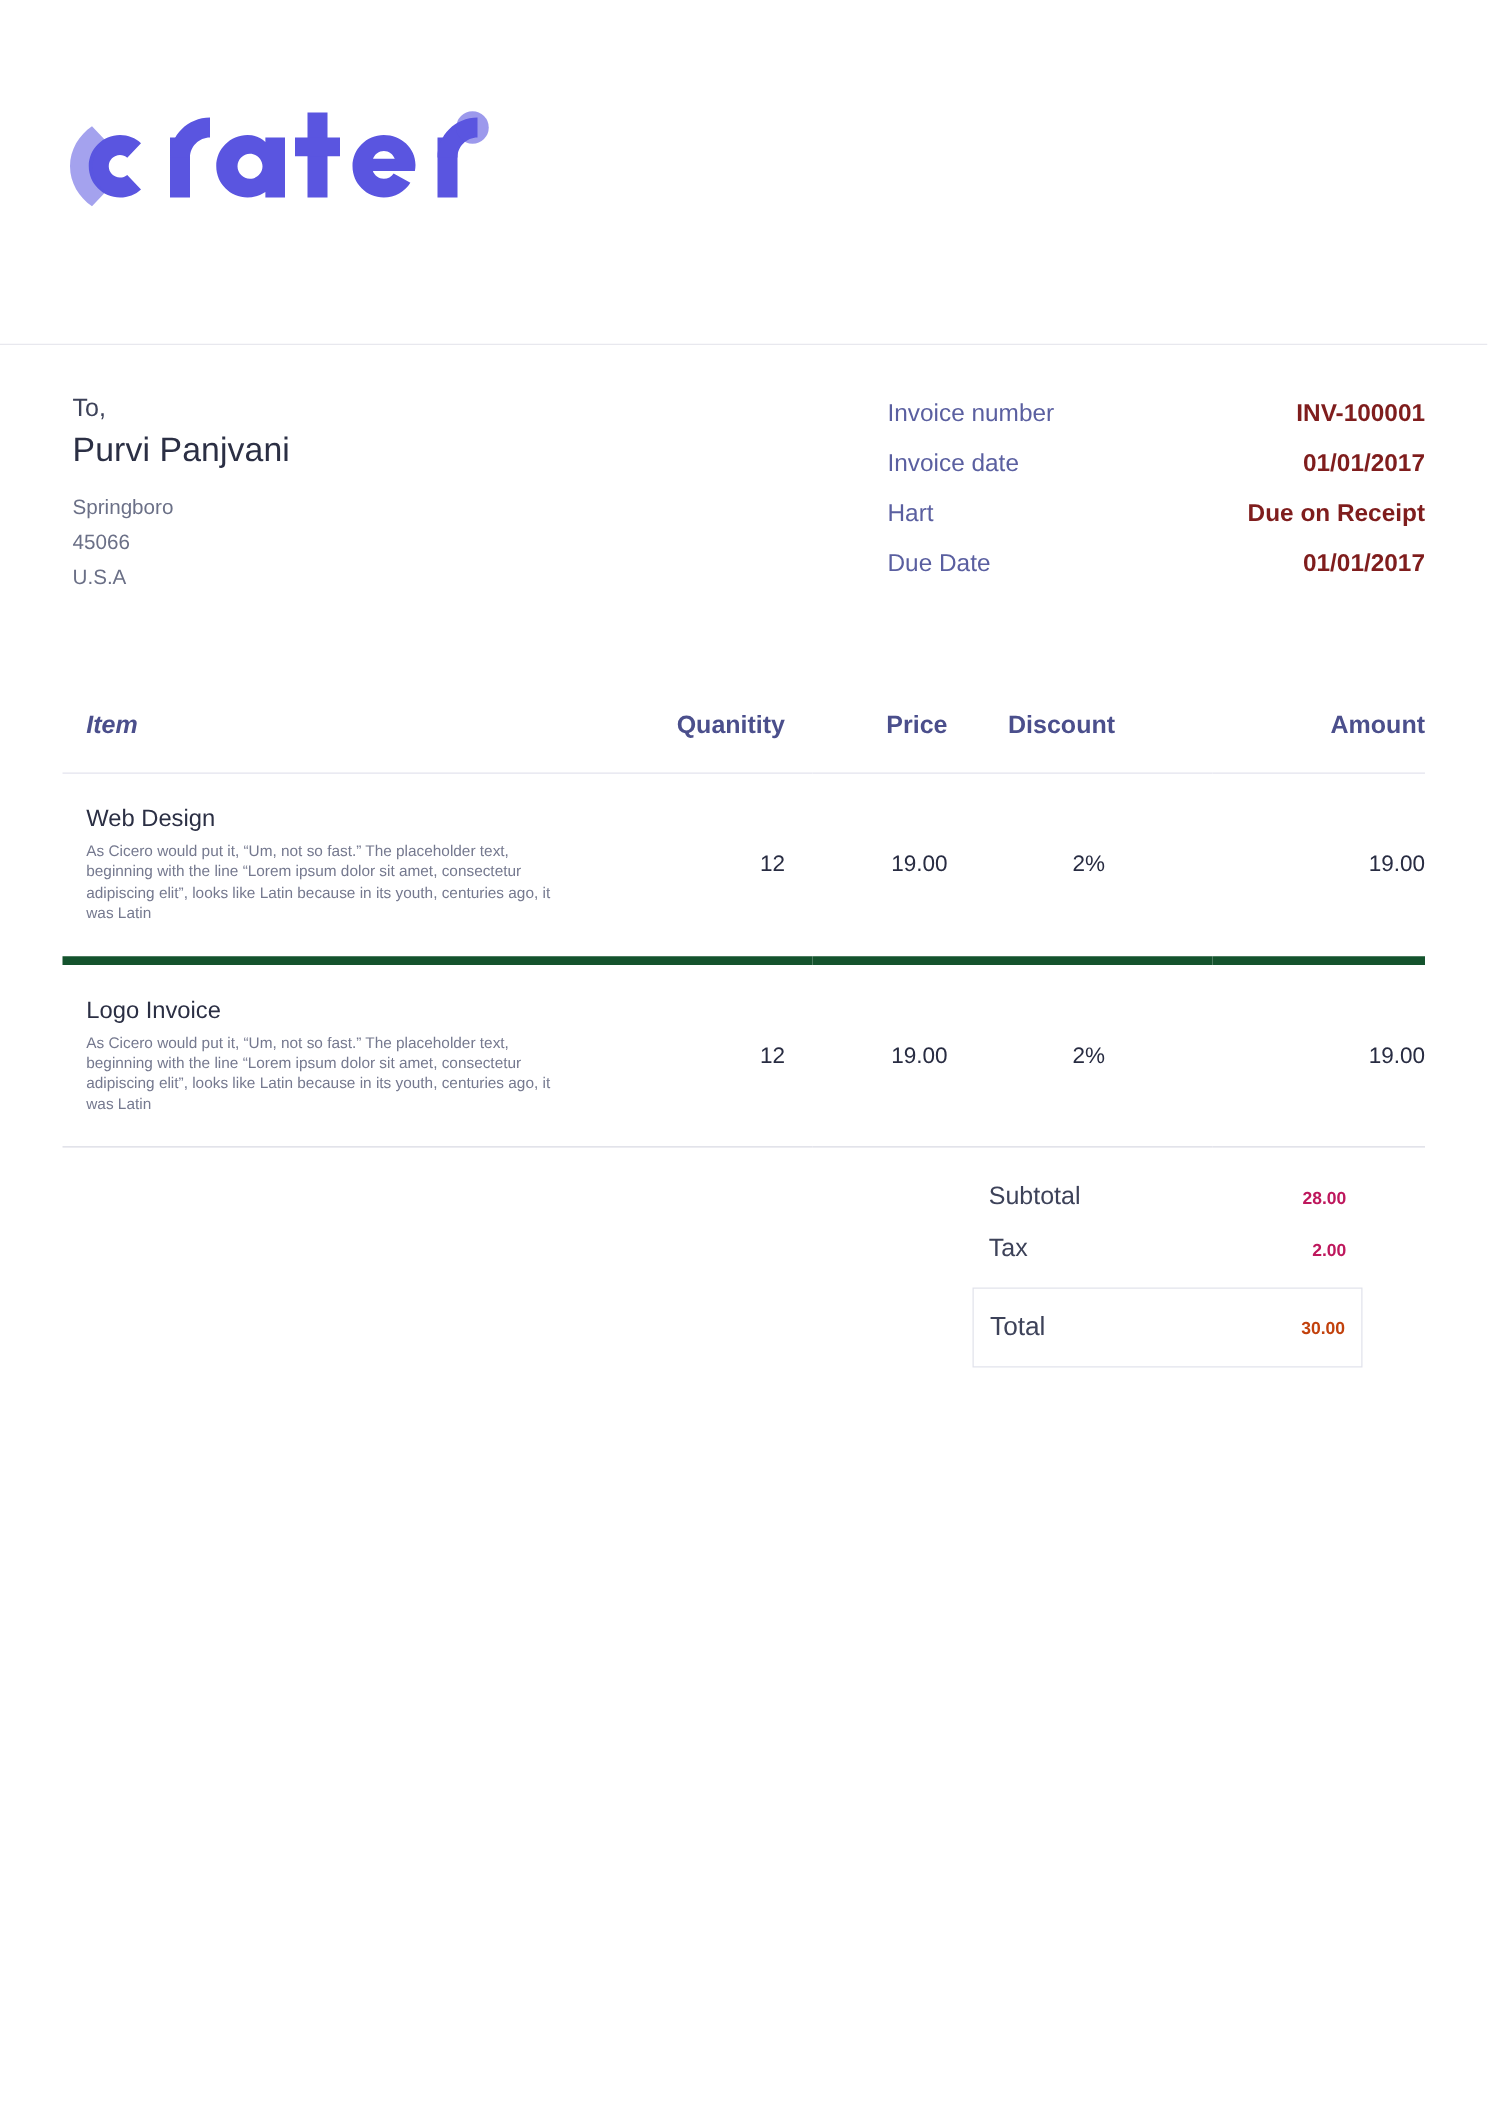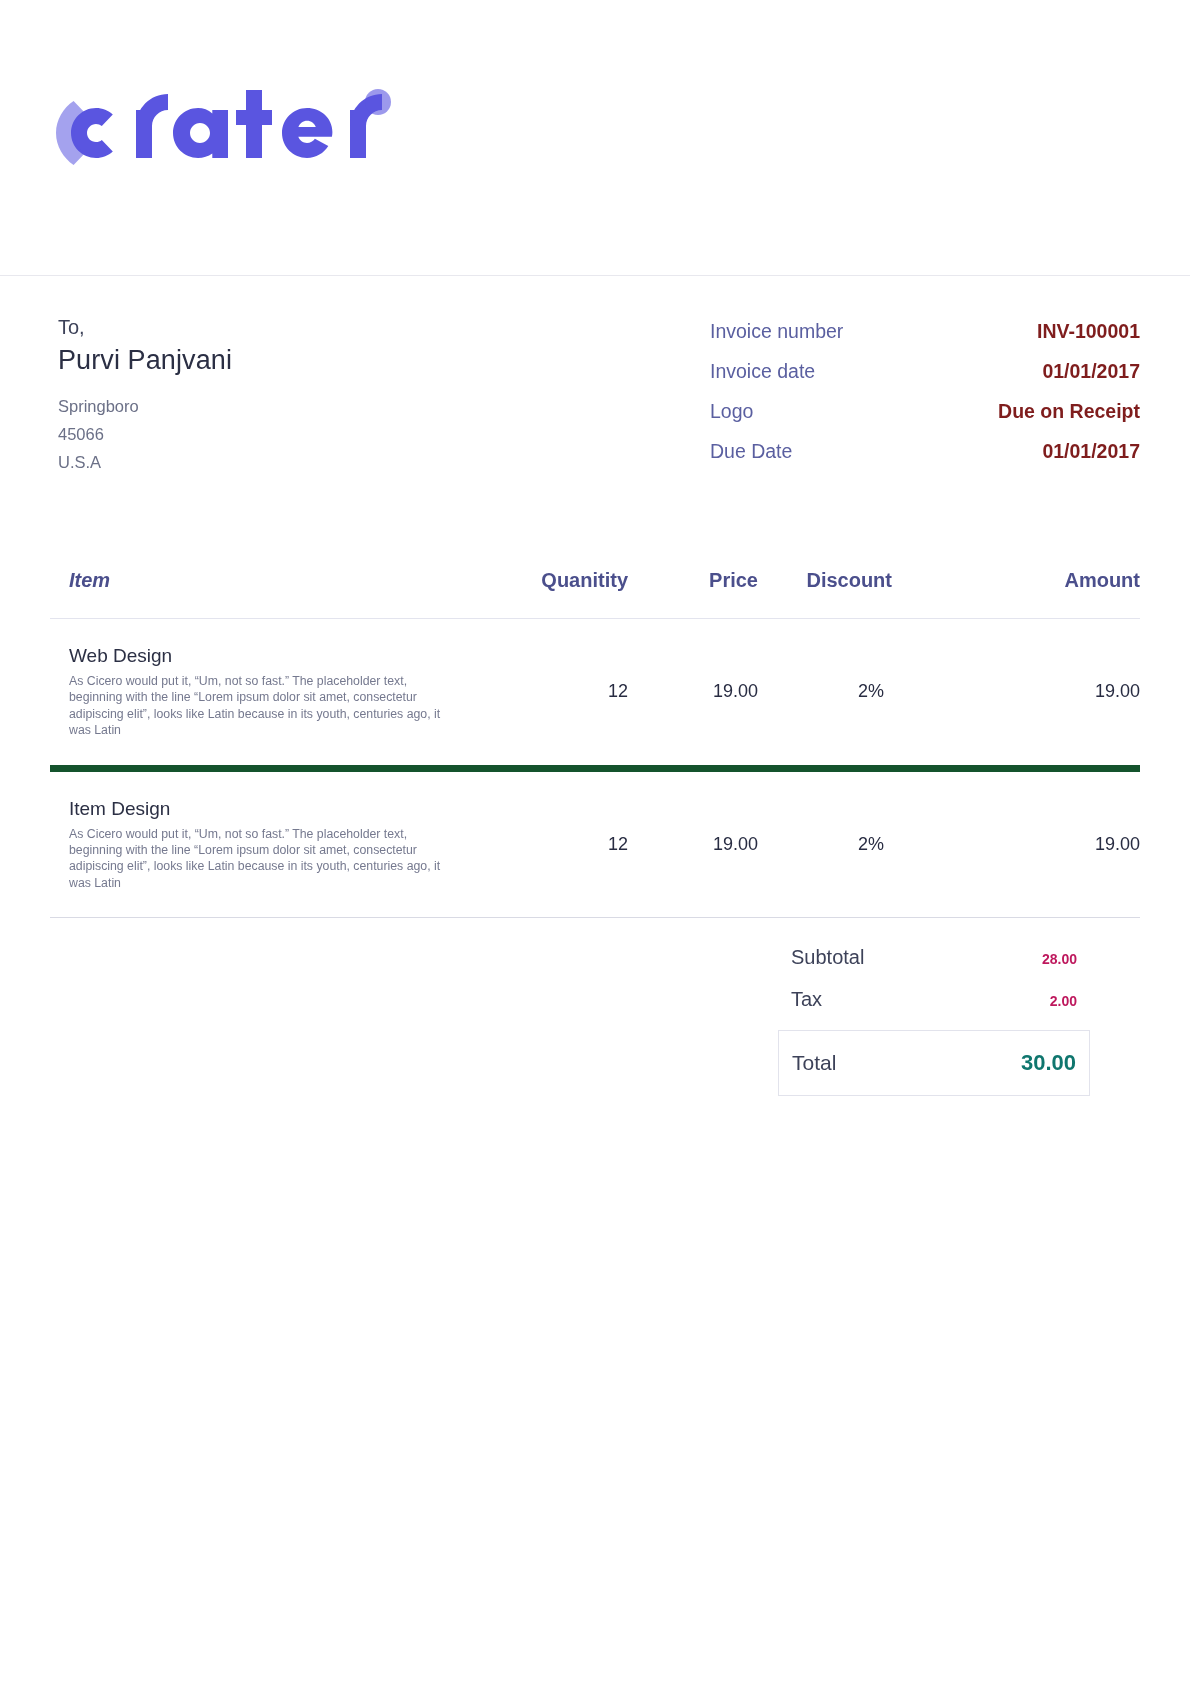--- a/index.html
+++ b/index.html
@@ -170,21 +170,21 @@
 
   .grand {
     border: 1px solid #e2e3ec;
     display: flex;
     justify-content: space-between;
     align-items: center;
     padding: 19px 13px;
     margin-top: 5px;
   }
   .grand-label { font-size: 21px; color: #3d4259; }
-  .grand-value { font-size: 22px; color: #0f766e; font-weight: bold; }
+  .grand-value { font-size: 14px; color: #c2410c; font-weight: bold; }
 </style>
 </head>
 <body>
 
 <div class="header">
   <div class="logo-wrap">
     <svg class="logo-svg" width="440" height="100" viewBox="0 0 440 100">
       <g fill="#5a55e0">
 
         <path d="M46 22c-13.8 0-25 11.2-25 25s11.2 25 25 25c6.5 0 12.4-2.5 16.8-6.5l-11-11.6c-1.6 1.3-3.6 2.1-5.8 2.1-5 0-9-4-9-9s4-9 9-9c2.2 0 4.2.8 5.8 2.1l11-11.6C58.4 24.5 52.5 22 46 22z"></path>
@@ -221,21 +221,21 @@
   <div class="meta">
     <div class="meta-row">
       <span class="meta-label">Invoice number</span>
       <span class="meta-value">INV-100001</span>
     </div>
     <div class="meta-row">
       <span class="meta-label">Invoice date</span>
       <span class="meta-value">01/01/2017</span>
     </div>
     <div class="meta-row">
-      <span class="meta-label">Logo</span>
+      <span class="meta-label">Hart</span>
       <span class="meta-value">Due on Receipt</span>
     </div>
     <div class="meta-row">
       <span class="meta-label">Due Date</span>
       <span class="meta-value">01/01/2017</span>
     </div>
   </div>
 </div>
 
 <table class="items">
@@ -254,21 +254,21 @@
         <div class="item-name">Web Design</div>
         <div class="item-desc">As Cicero would put it, “Um, not so fast.” The placeholder text, beginning with the line “Lorem ipsum dolor sit amet, consectetur adipiscing elit”, looks like Latin because in its youth, centuries ago, it was Latin</div>
       </td>
       <td class="c-qty">12</td>
       <td class="c-price">19.00</td>
       <td class="c-disc">2%</td>
       <td class="c-amount">19.00</td>
     </tr>
     <tr>
       <td class="c-item">
-        <div class="item-name">Item Design</div>
+        <div class="item-name">Logo Invoice</div>
         <div class="item-desc">As Cicero would put it, “Um, not so fast.” The placeholder text, beginning with the line “Lorem ipsum dolor sit amet, consectetur adipiscing elit”, looks like Latin because in its youth, centuries ago, it was Latin</div>
       </td>
       <td class="c-qty">12</td>
       <td class="c-price">19.00</td>
       <td class="c-disc">2%</td>
       <td class="c-amount">19.00</td>
     </tr>
   </tbody>
 </table>
 

